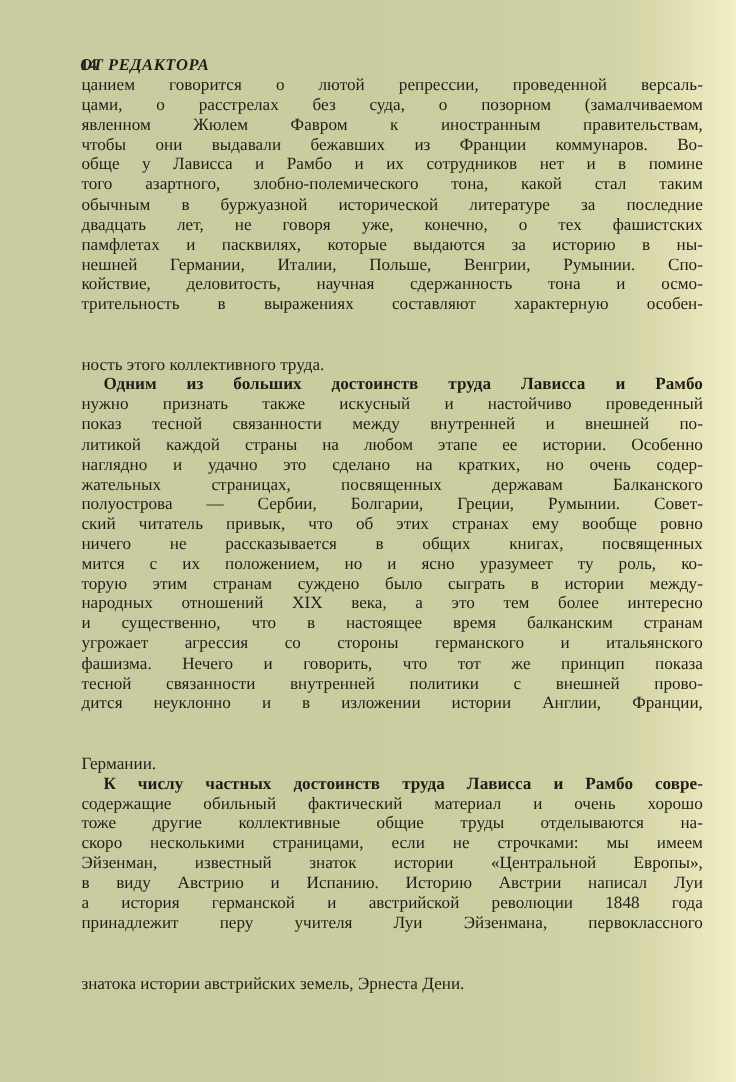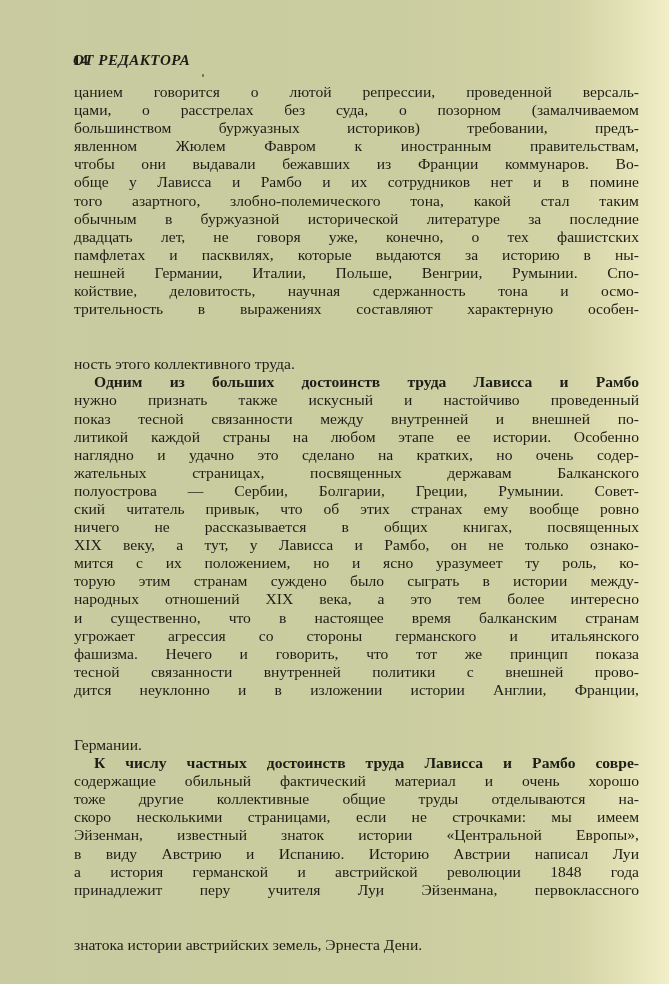--- a/index.html
+++ b/index.html
@@ -16,21 +16,21 @@
   }
   .page-number {
     position: absolute; left: 0; top: 0;
     font-size: 15px; font-weight: bold; letter-spacing: 0;
   }
   .running-title {
     position: absolute; left: 0; width: 100%; top: 0; text-align: left;
     font-size: 15px; font-weight: bold; font-style: italic; letter-spacing: 0.5px;
   }
   .body {
-    position: absolute; left: 74px; top: 83px; width: 565px;
+    position: absolute; left: 74px; top: 69px; width: 565px;
     font-size: 15.6px; line-height: 18.1px;
   }
   .line {
     display: block; white-space: nowrap; text-align: justify; text-align-last: justify;
     height: 18.1px; overflow: visible;
   }
   .line.last { text-align-last: left; margin-top: 37px; }
   .line.indent { padding-left: 20px; font-weight: bold; }
   .speck { position: absolute; width: 2px; height: 3px; background: #6a6a58; border-radius: 1px; }
 </style>
@@ -40,21 +40,20 @@
 <div class="page">
   <div class="header">
     <span class="page-number">14</span>
     <span class="running-title">ОТ РЕДАКТОРА</span>
   </div>
 
   <div class="body" id="body">
       <div>
         <span class="line">цанием говорится о лютой репрессии, проведенной версаль-</span>
         <span class="line">цами, о расстрелах без суда, о позорном (замалчиваемом</span>
-        <span class="line">большинством буржуазных историков) требовании, предъ-</span>
         <span class="line">явленном Жюлем Фавром к иностранным правительствам,</span>
         <span class="line">чтобы они выдавали бежавших из Франции коммунаров. Во-</span>
         <span class="line">обще у Лависса и Рамбо и их сотрудников нет и в помине</span>
         <span class="line">того азартного, злобно-полемического тона, какой стал таким</span>
         <span class="line">обычным в буржуазной исторической литературе за последние</span>
         <span class="line">двадцать лет, не говоря уже, конечно, о тех фашистских</span>
         <span class="line">памфлетах и пасквилях, которые выдаются за историю в ны-</span>
         <span class="line">нешней Германии, Италии, Польше, Венгрии, Румынии. Спо-</span>
         <span class="line">койствие, деловитость, научная сдержанность тона и осмо-</span>
         <span class="line">трительность в выражениях составляют характерную особен-</span>
@@ -63,21 +62,20 @@
       <div>
         <span class="line indent">Одним из больших достоинств труда Лависса и Рамбо</span>
         <span class="line">нужно признать также искусный и настойчиво проведенный</span>
         <span class="line">показ тесной связанности между внутренней и внешней по-</span>
         <span class="line">литикой каждой страны на любом этапе ее истории. Особенно</span>
         <span class="line">наглядно и удачно это сделано на кратких, но очень содер-</span>
         <span class="line">жательных страницах, посвященных державам Балканского</span>
         <span class="line">полуострова — Сербии, Болгарии, Греции, Румынии. Совет-</span>
         <span class="line">ский читатель привык, что об этих странах ему вообще ровно</span>
         <span class="line">ничего не рассказывается в общих книгах, посвященных</span>
-        <span class="line">XIX веку, а тут, у Лависса и Рамбо, он не только ознако-</span>
         <span class="line">мится с их положением, но и ясно уразумеет ту роль, ко-</span>
         <span class="line">торую этим странам суждено было сыграть в истории между-</span>
         <span class="line">народных отношений XIX века, а это тем более интересно</span>
         <span class="line">и существенно, что в настоящее время балканским странам</span>
         <span class="line">угрожает агрессия со стороны германского и итальянского</span>
         <span class="line">фашизма. Нечего и говорить, что тот же принцип показа</span>
         <span class="line">тесной связанности внутренней политики с внешней прово-</span>
         <span class="line">дится неуклонно и в изложении истории Англии, Франции,</span>
         <span class="line last">Германии.</span>
       </div>

